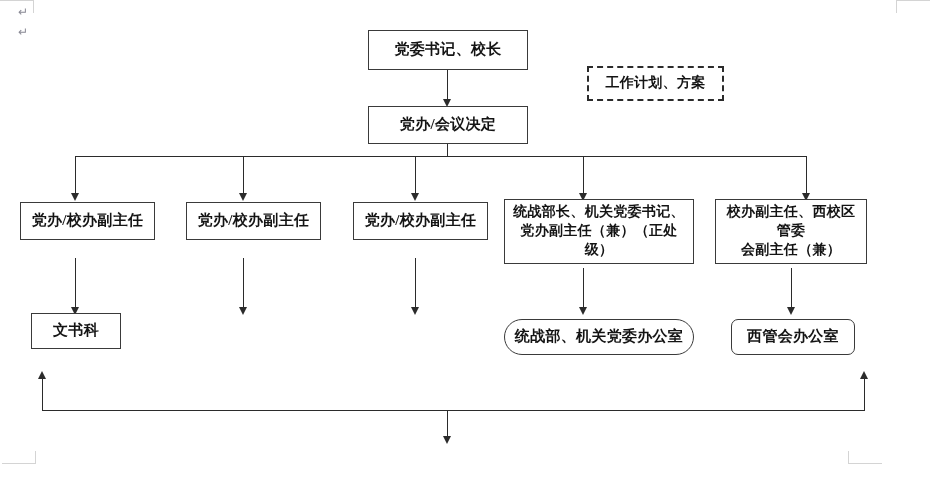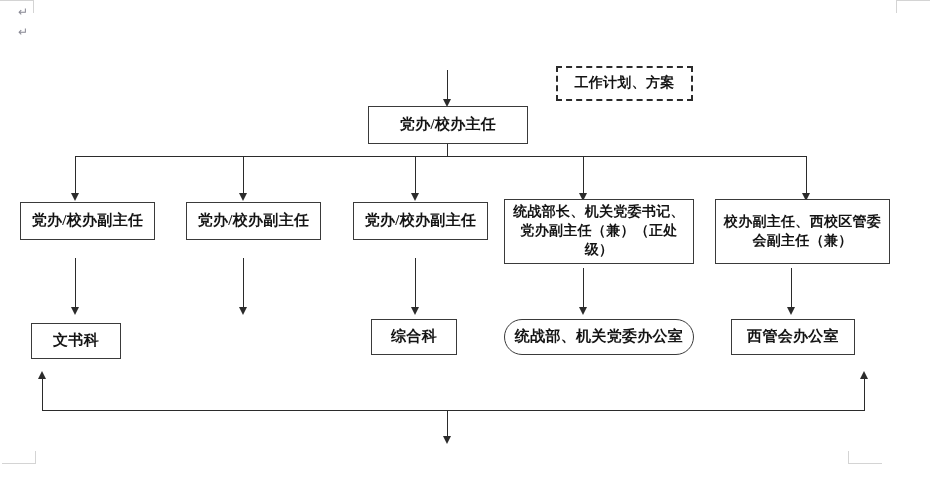--- a/index.html
+++ b/index.html
@@ -111,27 +111,28 @@
 <div id="page">
 
   <div class="margin-mark mm-tl" style="left:0px; top:0px;"></div>
   <div class="margin-mark mm-tr" style="right:0px; top:0px;"></div>
   <div class="margin-mark mm-bl" style="left:2px; bottom:18px;"></div>
   <div class="margin-mark mm-br" style="right:48px; bottom:18px;"></div>
 
   <span class="pilcrow" style="left:18px; top:6px;">↵</span>
   <span class="pilcrow" style="left:18px; top:26px;">↵</span>
 
+  <div class="node" style="left:368px; top:30px; width:160px; height:40px;">党委书记、校长</div>
 
   <div class="vline" style="left:447px; top:70px; height:30px;"></div>
   <div class="arrow-down" style="left:443px; top:99px;"></div>
 
-  <div class="node dashed" style="left:556px; top:66px; width:137px; height:35px;">工作计划、方案</div>
+  <div class="node dashed" style="left:587px; top:66px; width:137px; height:35px;">工作计划、方案</div>
 
-  <div class="node" style="left:368px; top:106px; width:160px; height:38px;">党办/校办主任</div>
+  <div class="node" style="left:368px; top:106px; width:160px; height:38px;">党办/会议决定</div>
 
   <div class="vline" style="left:447px; top:144px; height:12px;"></div>
   <div class="hline" style="left:75px; top:156px; width:731px;"></div>
 
   <div class="vline" style="left:75px;  top:156px; height:38px;"></div>
   <div class="arrow-down" style="left:71px;  top:193px;"></div>
 
   <div class="vline" style="left:243px; top:156px; height:38px;"></div>
   <div class="arrow-down" style="left:239px; top:193px;"></div>
 
@@ -146,46 +147,45 @@
 
   <div class="node" style="left:20px;  top:202px; width:135px; height:38px;">党办/校办副主任</div>
 
   <div class="node" style="left:186px; top:202px; width:135px; height:38px;">党办/校办副主任</div>
 
   <div class="node" style="left:353px; top:202px; width:135px; height:38px;">党办/校办副主任</div>
 
   <div class="node two-line" style="left:504px; top:199px; width:190px; height:65px;">统战部长、机关党委书记、
 党办副主任（兼）（正处级）</div>
 
-  <div class="node two-line" style="left:715px; top:199px; width:175px; height:65px;">校办副主任、西校区管委
+  <div class="node two-line" style="left:715px; top:199px; width:152px; height:65px;">校办副主任、西校区管委
 会副主任（兼）</div>
 
   <div class="vline" style="left:75px;  top:258px; height:50px;"></div>
   <div class="arrow-down" style="left:71px;  top:307px;"></div>
 
   <div class="vline" style="left:243px; top:258px; height:50px;"></div>
   <div class="arrow-down" style="left:239px; top:307px;"></div>
 
   <div class="vline" style="left:415px; top:258px; height:50px;"></div>
   <div class="arrow-down" style="left:411px; top:307px;"></div>
 
   <div class="vline" style="left:583px; top:268px; height:40px;"></div>
   <div class="arrow-down" style="left:579px; top:307px;"></div>
 
   <div class="vline" style="left:791px; top:268px; height:40px;"></div>
   <div class="arrow-down" style="left:787px; top:307px;"></div>
 
-  <div class="node" style="left:31px;  top:323px; width:90px;  height:36px;">文书科</div>
+  <div class="node" style="left:31px;  top:313px; width:90px;  height:36px;">文书科</div>
 
 
-  <div class="node" style="left:371px; top:319px; width:86px;  height:36px;">综合科</div>
 
   <div class="node" style="left:504px; top:319px; width:190px; height:36px;border-radius:18px;">统战部、机关党委办公室</div>
 
-  <div class="node" style="left:731px; top:319px; width:124px; height:36px;">西管会办公室</div>
+  <div class="node" style="left:731px; top:319px; width:124px; height:36px;border-radius:7px;">西管会办公室</div>
 
   <div class="arrow-up" style="left:38px; top:371px;"></div>
   <div class="vline" style="left:42px; top:378px; height:33px;"></div>
 
   <div class="arrow-up" style="left:860px; top:371px;"></div>
   <div class="vline" style="left:864px; top:378px; height:33px;"></div>
 
   <div class="hline" style="left:42px; top:410px; width:823px;"></div>
 
   <div class="vline" style="left:447px; top:410px; height:27px;"></div>

